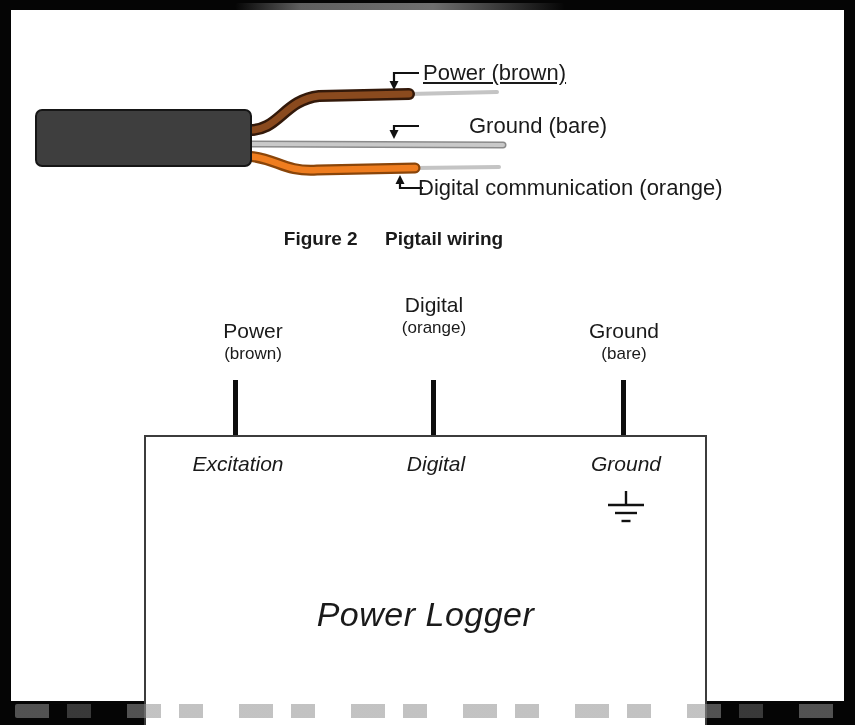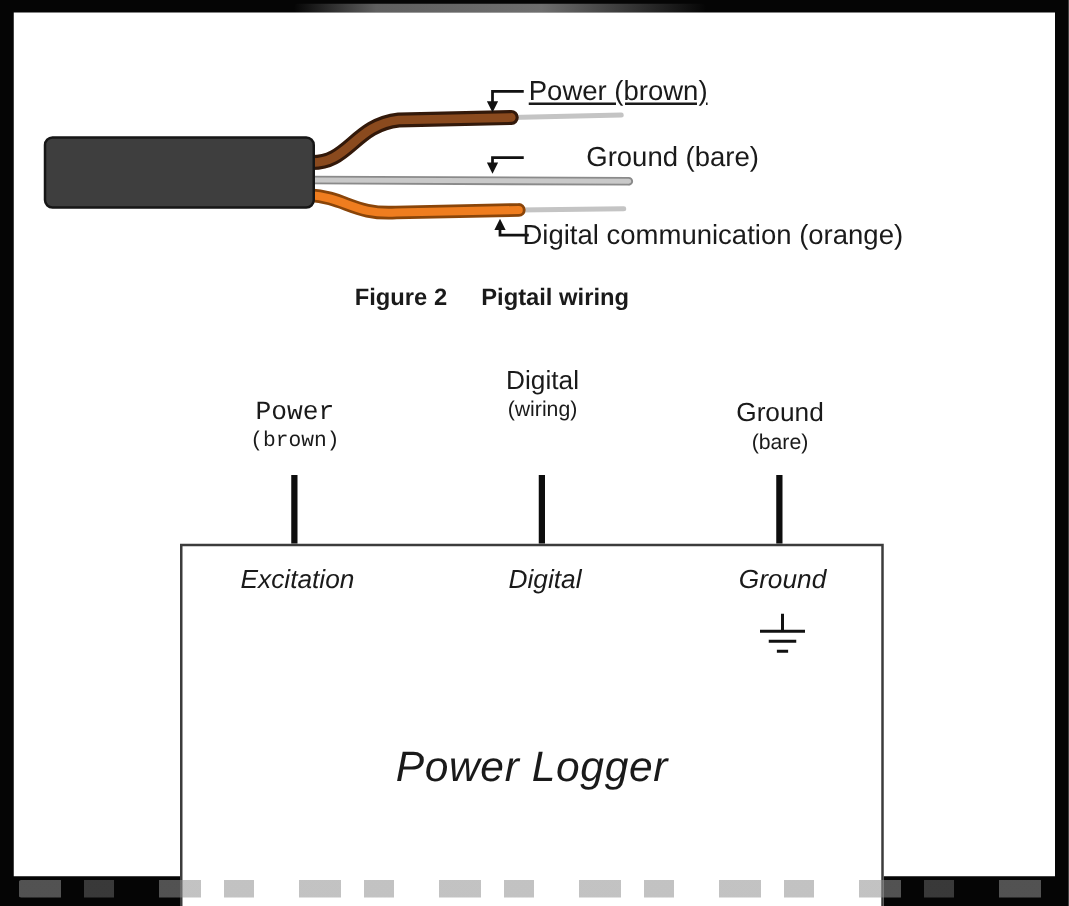--- a/index.html
+++ b/index.html
@@ -42,21 +42,21 @@
     position:absolute;left:0;top:218px;width:765px;
     text-align:center;font-size:19px;font-weight:700;
   }
   .caption span{display:inline-block;}
   .caption .cap-title{margin-left:22px;}
   .wire-head{
     position:absolute;text-align:center;
     font-size:21px;font-weight:500;line-height:26px;
   }
   .wire-head .wh-sub{font-size:17px;font-weight:400;line-height:20px;}
-  .wh-power{left:145px;top:308px;width:160px;font-family:Liberation Mono, monospace;}
+  .wh-power{left:162px;top:308px;width:160px;}
   .wh-digital{left:303px;top:282px;width:240px;}
   .wh-ground{left:533px;top:308px;width:160px;}
   .vline{
     position:absolute;top:370px;height:55px;width:5px;background:#0d0d0d;
   }
   .vline-power{left:222px;}
   .vline-digital{left:420px;}
   .vline-ground{left:610px;}
   .logger-box{
     position:absolute;left:133px;top:425px;width:563px;height:292px;
@@ -115,21 +115,21 @@
     <span class="cap-label">Figure 2</span>
     <span class="cap-title">Pigtail wiring</span>
   </div>
 
   <div class="wire-head wh-power">
     <div class="wh-main">Power</div>
     <div class="wh-sub">(brown)</div>
   </div>
   <div class="wire-head wh-digital">
     <div class="wh-main">Digital</div>
-    <div class="wh-sub">(wiring)</div>
+    <div class="wh-sub">(orange)</div>
   </div>
   <div class="wire-head wh-ground">
     <div class="wh-main">Ground</div>
     <div class="wh-sub">(bare)</div>
   </div>
 
   <div class="vline vline-power"></div>
   <div class="vline vline-digital"></div>
   <div class="vline vline-ground"></div>
 

